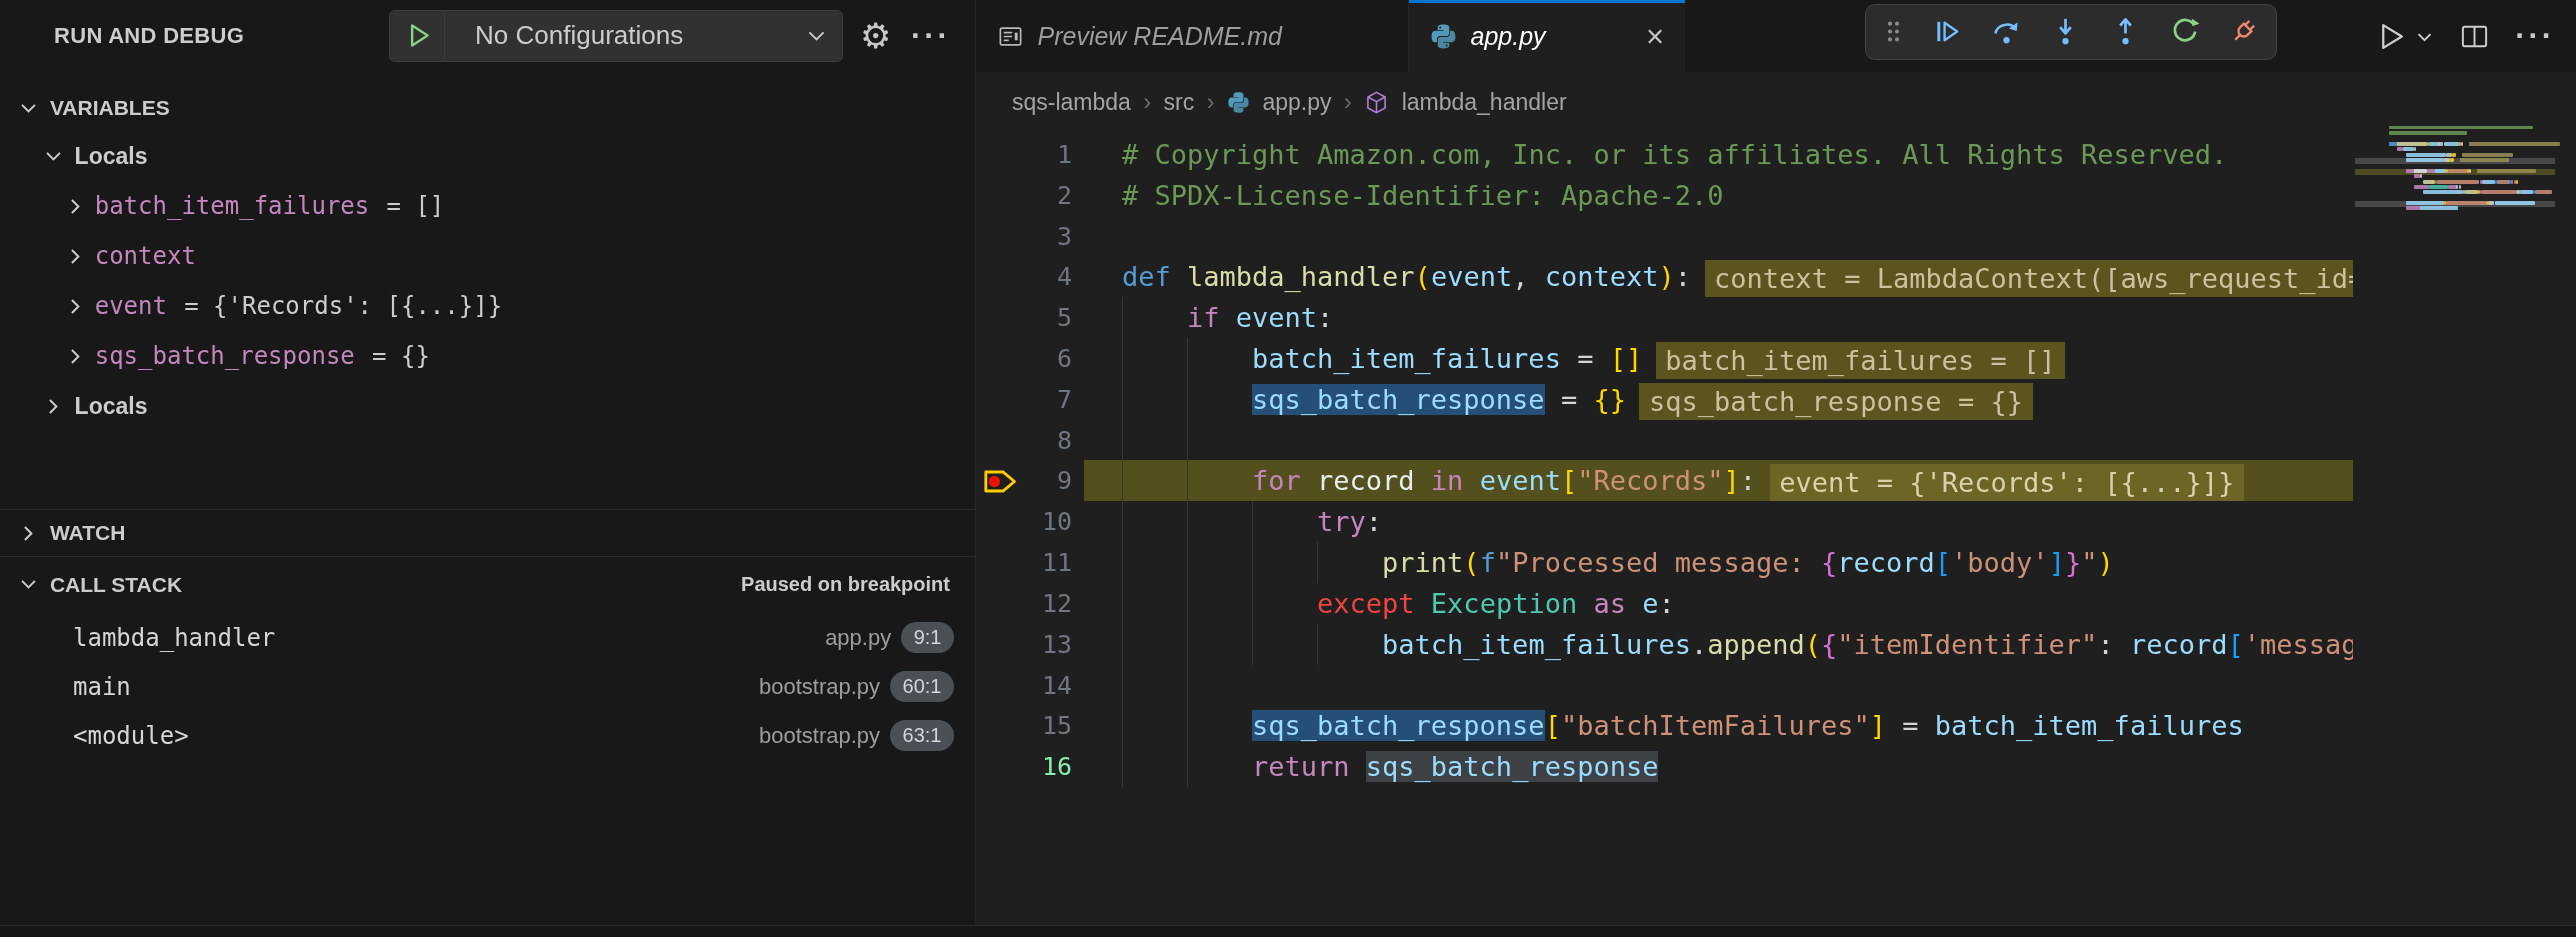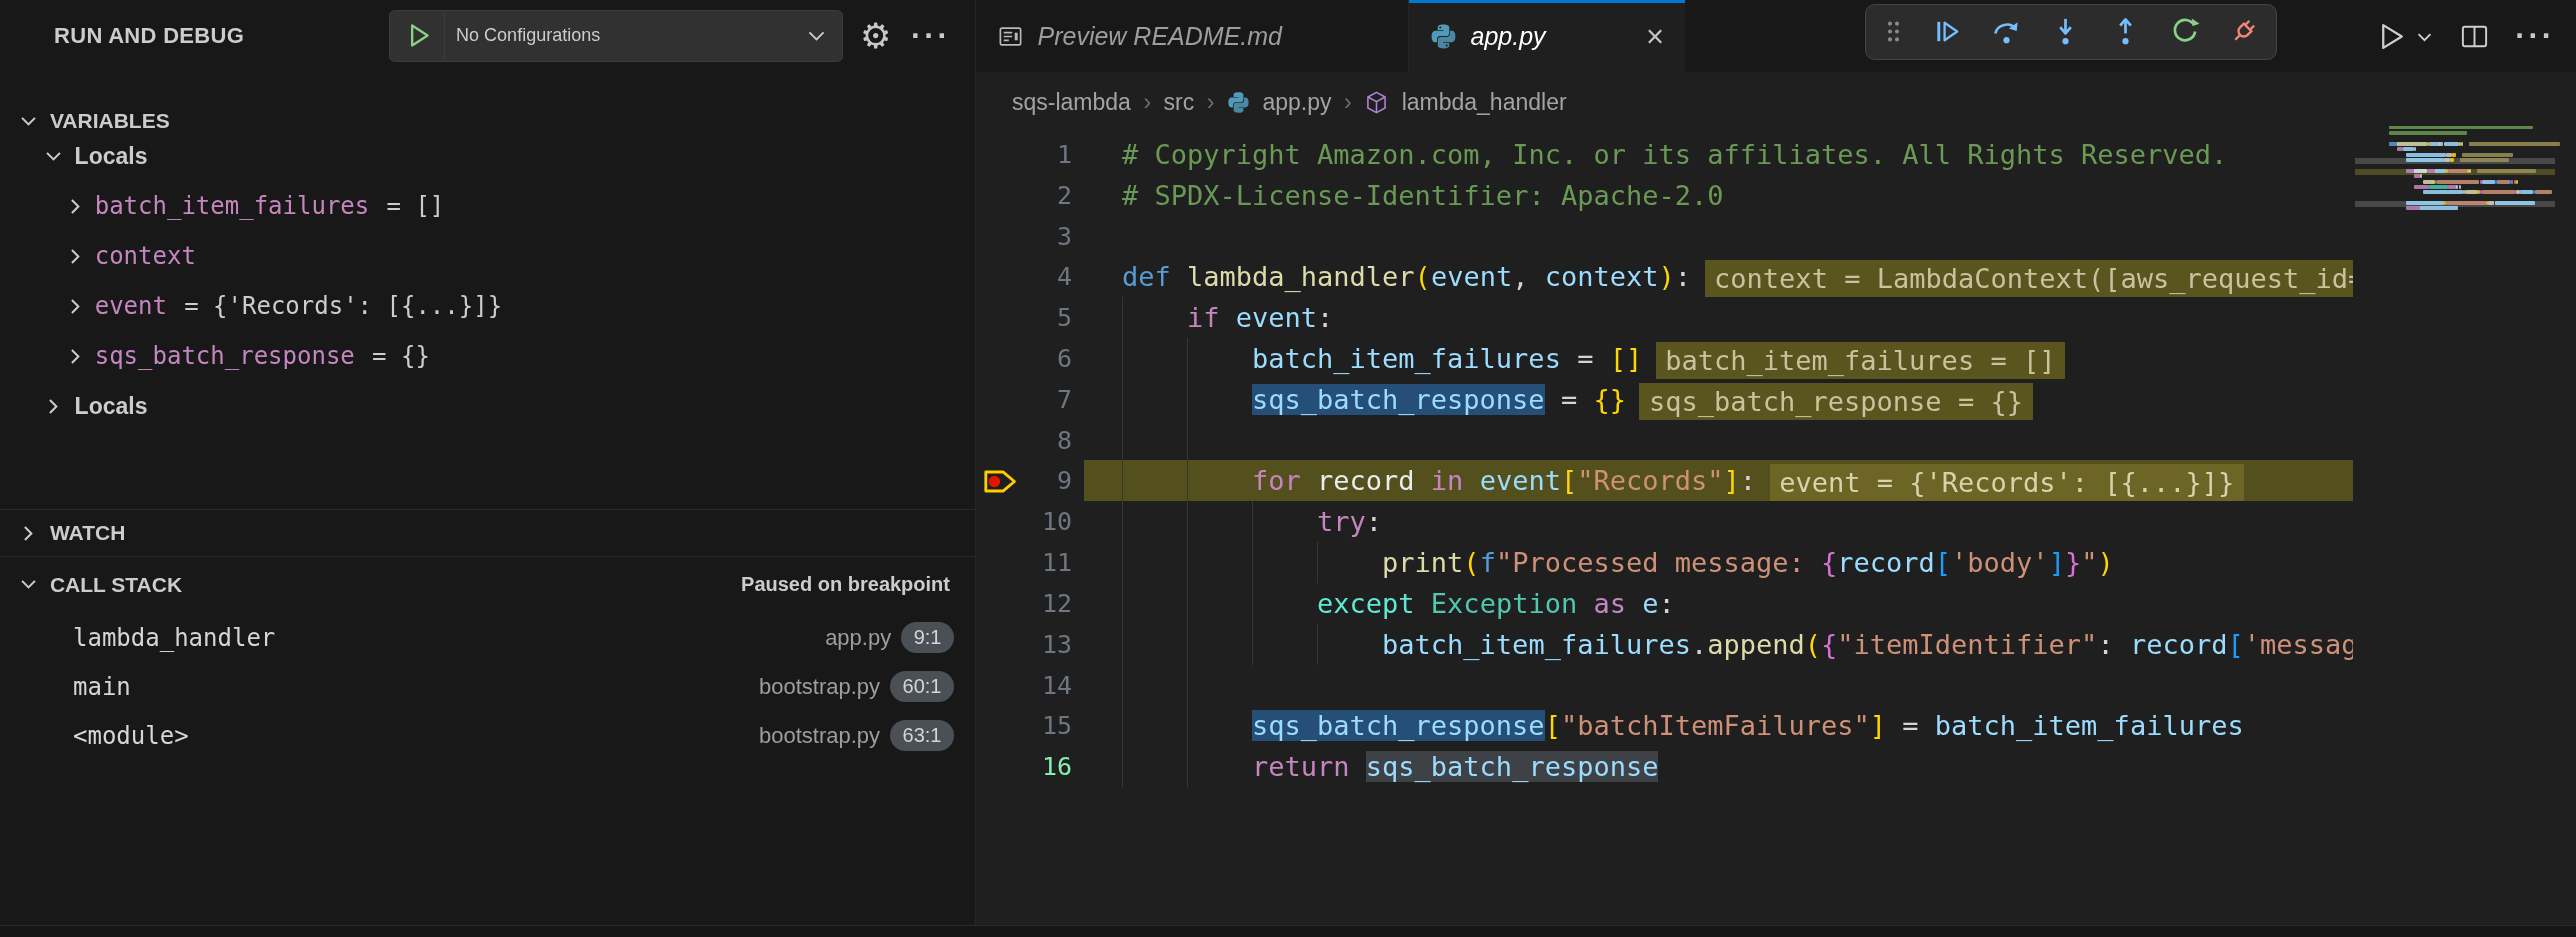--- a/index.html
+++ b/index.html
@@ -9,29 +9,29 @@
 
   
   .sidebar { position:absolute; left:0; top:0; width:975px; height:938px; background:#181818; }
   .sb-header { position:absolute; left:0; top:0; right:0; height:72px; }
   .sb-title { position:absolute; left:54px; top:50%; transform:translateY(-50%);
               font-size:22px; font-weight:bold; color:#cccccc; letter-spacing:0.3px; }
   .cfg { position:absolute; left:389px; top:9.6px; width:454px; height:52px; background:#313131;
          border:1px solid #3c3c3c; border-radius:5.8px; display:flex; align-items:center; }
   .cfg-play { margin-left:13.5px; display:flex; align-items:center; }
   .cfg-sep { width:1px; height:50px; background:#3c3c3c; margin-left:11.6px; }
-  .cfg-label { margin-left:11px; font-size:18px; color:#cccccc; }
+  .cfg-label { margin-left:30px; font-size:26px; color:#cccccc; }
   .cfg-chev { margin-left:auto; margin-right:13.5px; display:flex; }
   .gear { position:absolute; left:860px; top:50%; transform:translateY(-50%); font-size:35px; color:#c8c8c8; }
   .more-dots { font-size:31px; font-weight:bold; letter-spacing:2.9px; color:#c8c8c8; }
   .sb-more { position:absolute; left:911px; top:50%; transform:translateY(-50%); }
 
   .section-hdr { position:absolute; left:0; right:0; display:flex; align-items:center;
                  padding-left:17.3px; gap:9.6px; font-size:21px; font-weight:bold; color:#cccccc; }
-  .var-hdr   { top:98px;  height:46px; }
+  .var-hdr   { top:85px;  height:46px; }
   .watch-hdr { top:509px; height:47px; border-top:1px solid #2b2b2b; }
   .stack-hdr { top:556px; height:56px; border-top:1px solid #2b2b2b; }
   .paused { margin-left:auto; padding-right:25px; font-size:20px; font-weight:bold; color:#cccccc; }
 
   .tree { position:absolute; left:0; right:0; top:131px; }
   .tree-row { display:flex; align-items:center; height:50px; }
   .scope-row { padding-left:42px; gap:9.6px; font-size:23px; font-weight:bold; color:#cccccc; }
   .var-row { padding-left:64px; gap:7.7px; }
   .var-name { font-family:"DejaVu Sans Mono", monospace; font-size:24px; color:#c586c0; }
   .var-value { font-family:"DejaVu Sans Mono", monospace; font-size:24px; color:#cccccc;
@@ -402,21 +402,21 @@
             <div class="guide" style="left: calc(8ch + 146px);"></div>
             <div class="guide" style="left: calc(12ch + 146px);"></div>
             <span class="lnum">11</span>
             <span class="ct" style="padding-left: 16ch;"><span style="color: rgb(220, 220, 170);">print</span><span style="color: rgb(255, 215, 0);">(</span><span style="color: rgb(86, 156, 214);">f</span><span style="color: rgb(206, 145, 120);">"Processed message: </span><span style="color: rgb(218, 112, 214);">{</span><span style="color: rgb(156, 220, 254);">record</span><span style="color: rgb(23, 159, 255);">[</span><span style="color: rgb(206, 145, 120);">'body'</span><span style="color: rgb(23, 159, 255);">]</span><span style="color: rgb(218, 112, 214);">}</span><span style="color: rgb(206, 145, 120);">"</span><span style="color: rgb(255, 215, 0);">)</span></span>
           </div>
           <div class="cl" style="top: 451px;">
             <div class="guide" style="left: calc(0ch + 146px);"></div>
             <div class="guide" style="left: calc(4ch + 146px);"></div>
             <div class="guide" style="left: calc(8ch + 146px);"></div>
             <span class="lnum">12</span>
-            <span class="ct" style="padding-left: 12ch;"><span style="color: #5eead4; margin-top: 32px;">except </span><span style="color: rgb(78, 201, 176);">Exception</span><span style="color: rgb(197, 134, 192);"> as </span><span style="color: rgb(156, 220, 254);">e</span><span style="color: rgb(212, 212, 212);">:</span></span>
+            <span class="ct" style="padding-left: 12ch;"><span style="color: #ef4444; margin-top: 32px;">except </span><span style="color: rgb(78, 201, 176);">Exception</span><span style="color: rgb(197, 134, 192);"> as </span><span style="color: rgb(156, 220, 254);">e</span><span style="color: rgb(212, 212, 212);">:</span></span>
           </div>
           <div class="cl" style="top: 492px;">
             <div class="guide" style="left: calc(0ch + 146px);"></div>
             <div class="guide" style="left: calc(4ch + 146px);"></div>
             <div class="guide" style="left: calc(8ch + 146px);"></div>
             <div class="guide" style="left: calc(12ch + 146px);"></div>
             <span class="lnum">13</span>
             <span class="ct" style="padding-left: 16ch;"><span style="color: rgb(156, 220, 254);">batch_item_failures</span><span style="color: rgb(212, 212, 212);">.</span><span style="color: rgb(220, 220, 170);">append</span><span style="color: rgb(255, 215, 0);">(</span><span style="color: rgb(218, 112, 214);">{</span><span style="color: rgb(206, 145, 120);">"itemIdentifier"</span><span style="color: rgb(212, 212, 212);">: </span><span style="color: rgb(156, 220, 254);">record</span><span style="color: rgb(23, 159, 255);">[</span><span style="color: rgb(206, 145, 120);">'message</span></span>
           </div>
           <div class="cl" style="top: 533px;">

